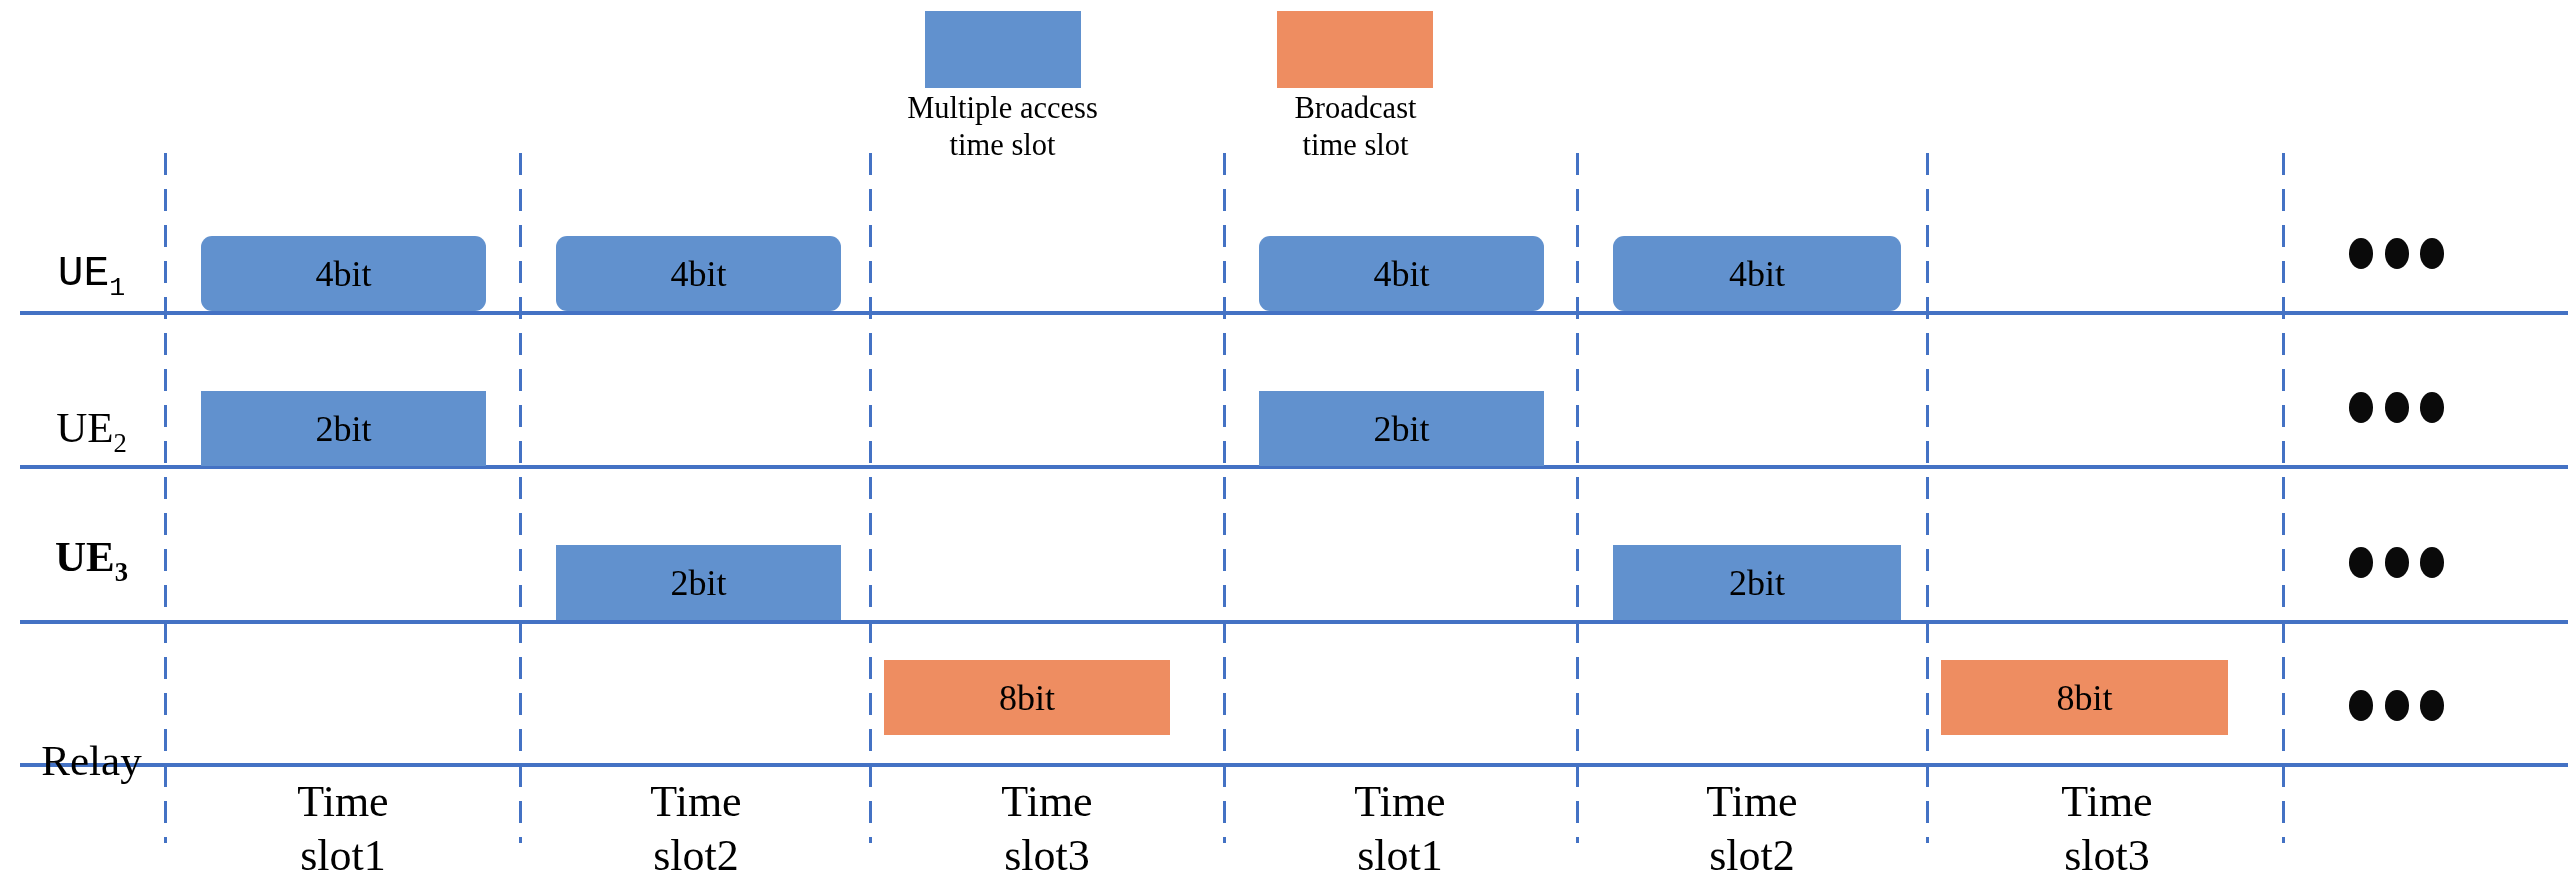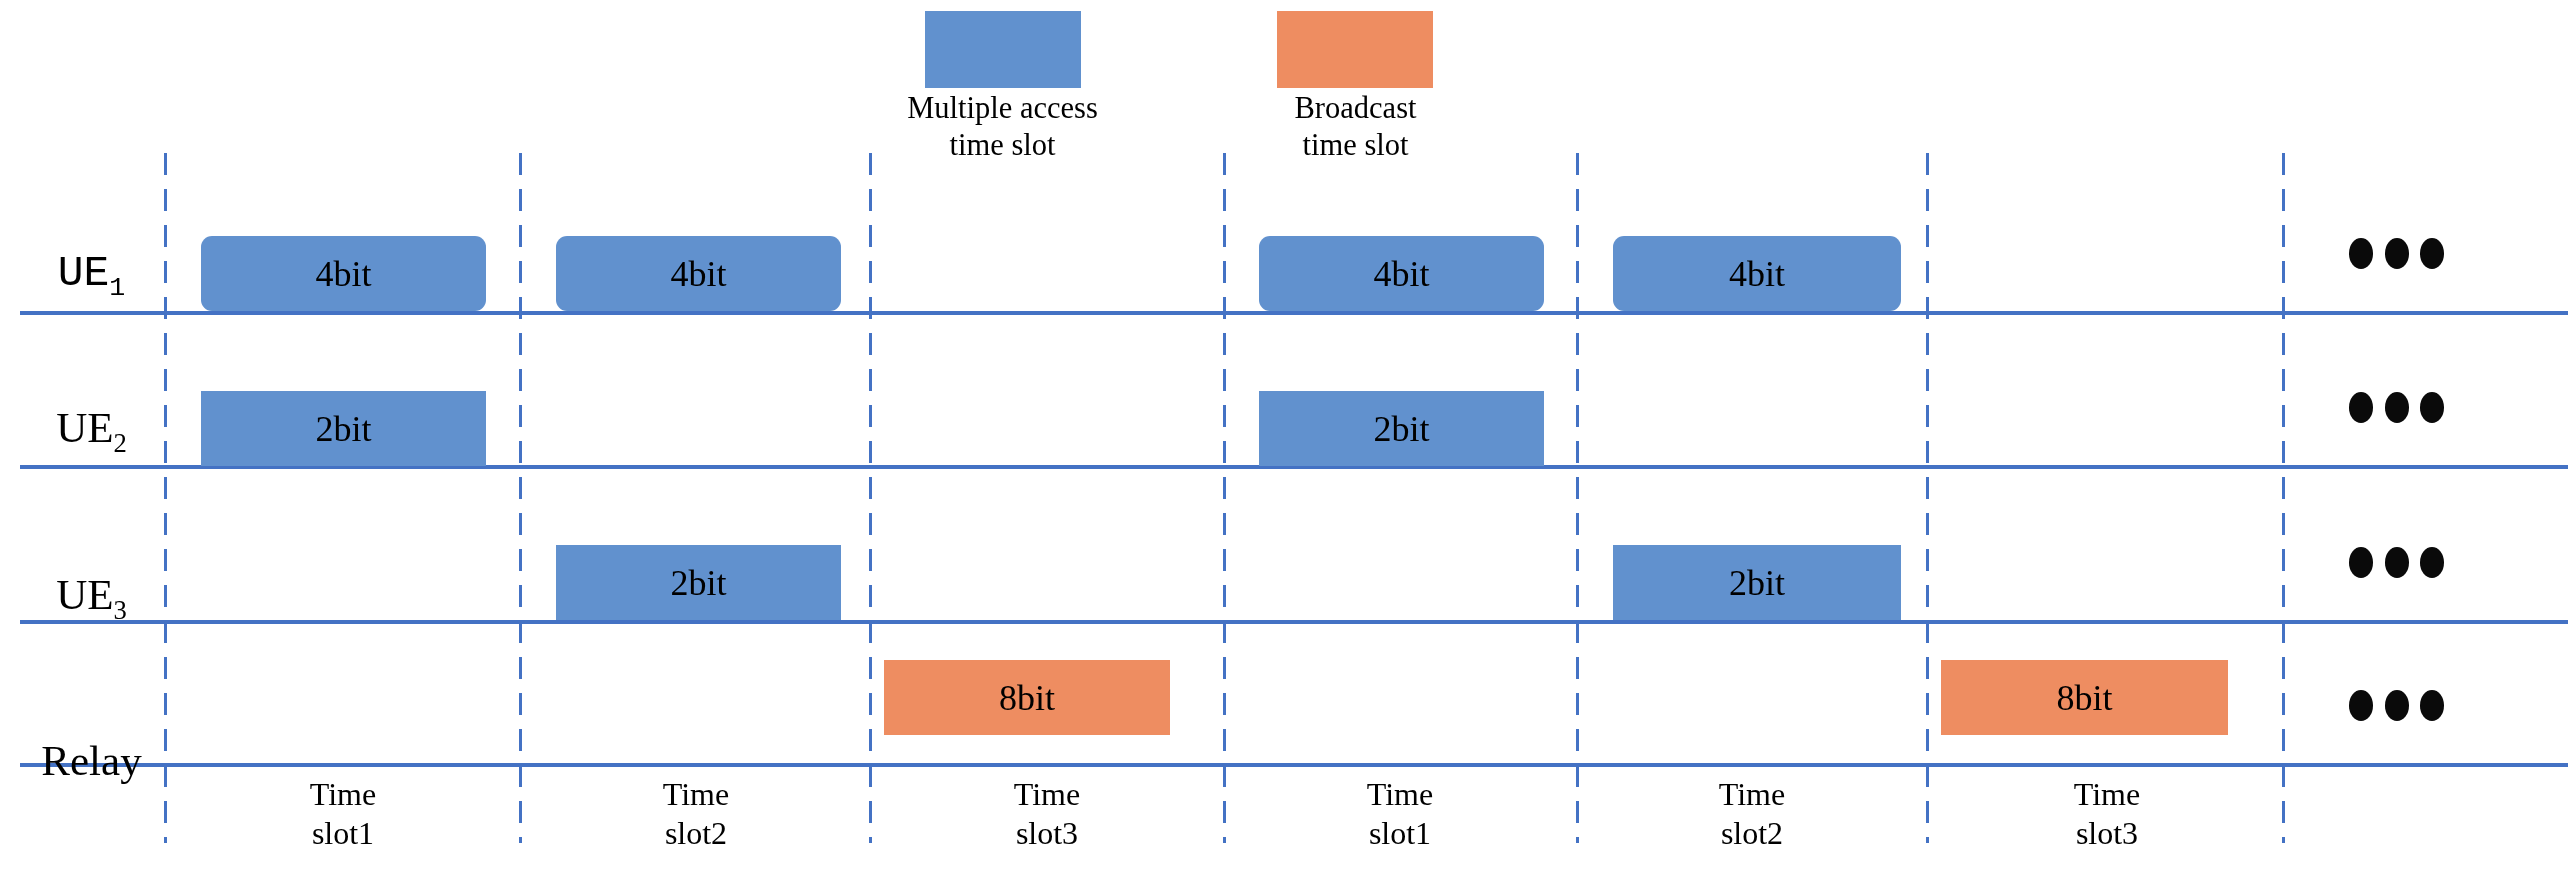--- a/index.html
+++ b/index.html
@@ -78,21 +78,21 @@
     text-align: center;
     font-size: 43px;
     line-height: 49px;
   }
   .rowlabel sub {
     font-size: 0.62em;
     line-height: 0;
   }
   .ry0 { top: 249px; font-family: Liberation Mono, monospace; }
   .ry1 { top: 403px; }
-  .ry2 { top: 570px; }
+  .ry2 { top: 532px; font-weight: bold; }
   .ry3 { top: 736px; }
 
   
   .bar {
     position: absolute;
     height: 75px;
     display: flex;
     align-items: center;
     justify-content: center;
     font-size: 36px;
@@ -130,21 +130,21 @@
     border-radius: 50%;
   }
 
   
   .slotlabel {
     position: absolute;
     top: 775px;
     width: 198px;
     text-align: center;
     white-space: pre-line;
-    font-size: 32px;
+    font-size: 44px;
     line-height: 1.22;
   }
   .tx0 { left: 244px; }
   .tx1 { left: 597px; }
   .tx2 { left: 948px; }
   .tx3 { left: 1301px; }
   .tx4 { left: 1653px; }
   .tx5 { left: 2008px; }
 </style>
 </head>

